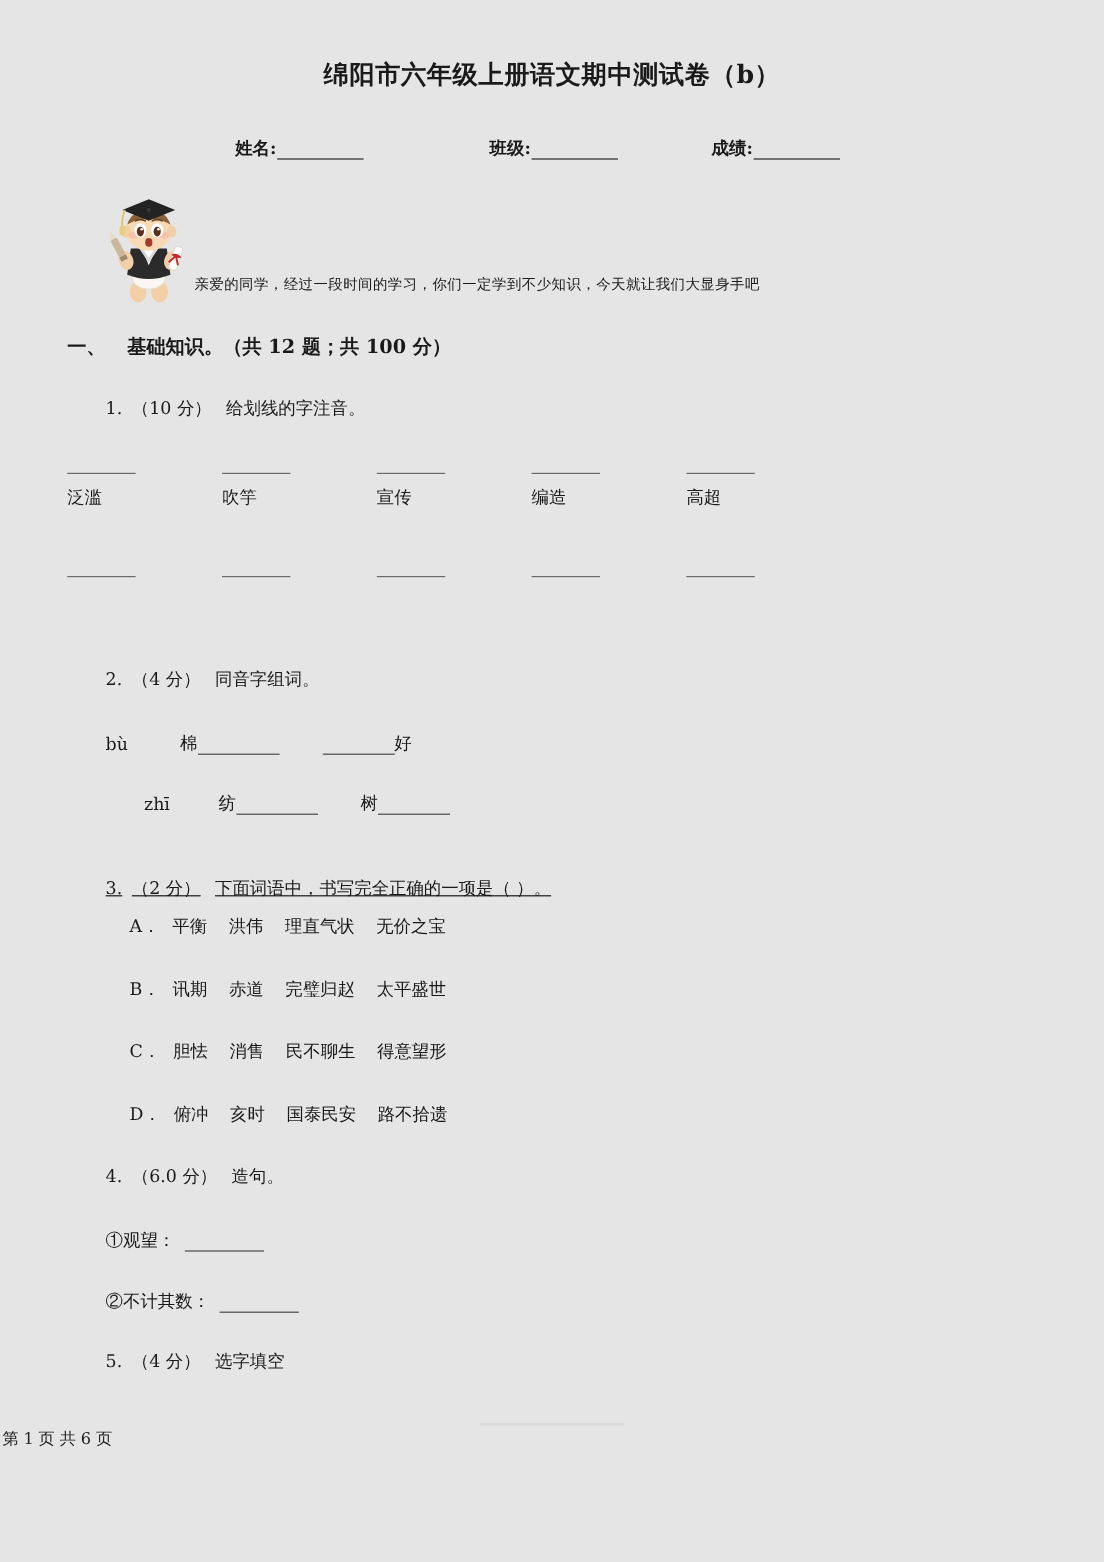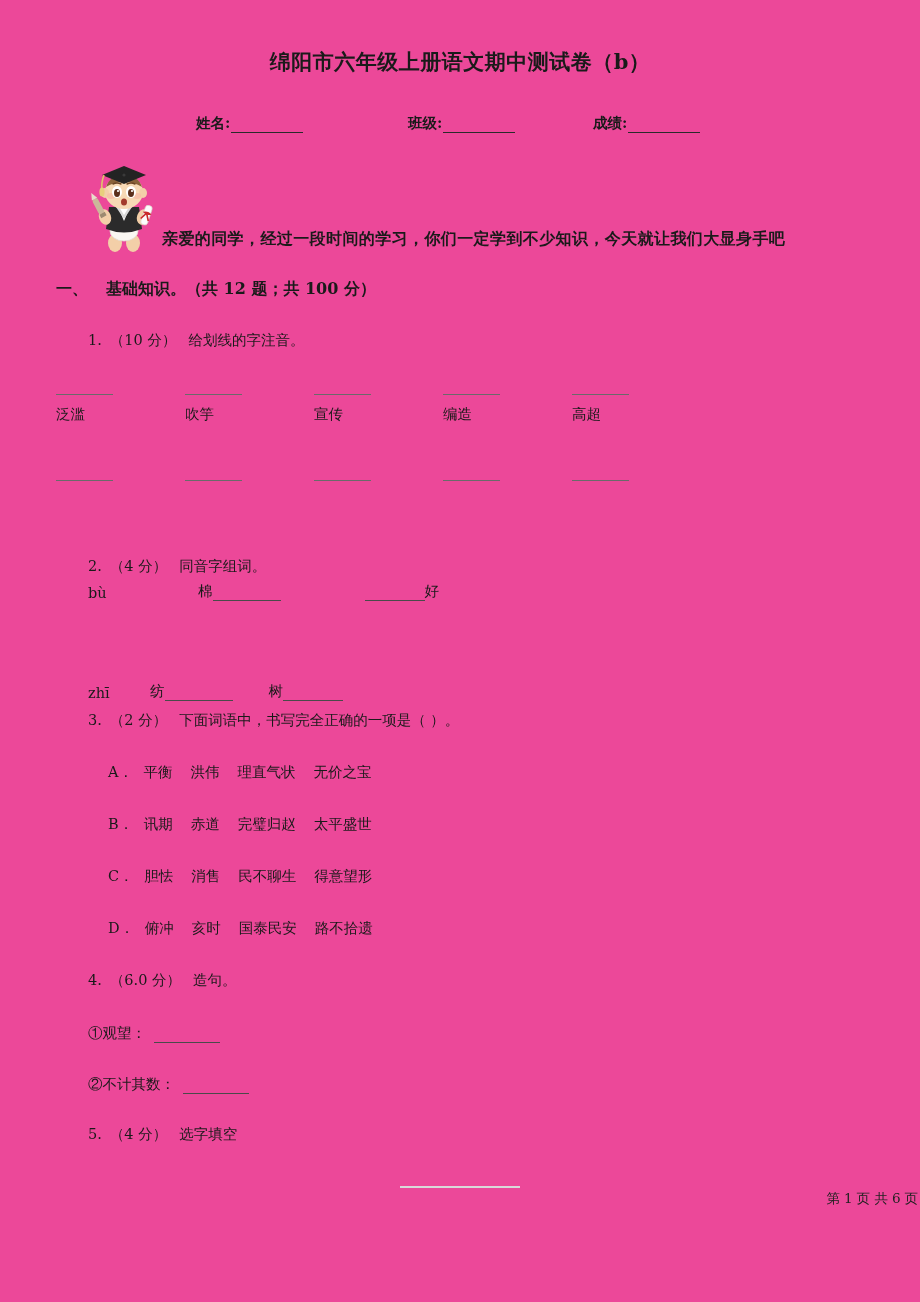--- a/index.html
+++ b/index.html
@@ -12,21 +12,21 @@
     height: 1302px;
     position: relative;
     font-family: "DejaVu Serif", "Liberation Serif", serif;
     color: #1a1a1a;
     overflow: hidden;
   }
   .page {
     position: relative;
     width: 920px;
     height: 1302px;
-    background: #ec4899;
+    background: #e5e5e5;
   }
 
   
   .doc-title {
     position: absolute;
     top: 48px;
     left: 0;
     width: 920px;
     text-align: center;
     font-size: 21px;
@@ -70,22 +70,22 @@
     width: 72px;
     height: 92px;
   }
   .mascot svg { display: block; }
 
   
   .greeting {
     position: absolute;
     left: 162px;
     top: 229px;
-    font-size: 16px;
-    font-weight: bold;
+    font-size: 12px;
+    font-weight: normal;
     font-family: "DejaVu Serif", "Liberation Serif", serif;
     letter-spacing: 0.4px;
     white-space: nowrap;
   }
 
   
   .section-heading {
     position: absolute;
     left: 56px;
     top: 279px;
@@ -189,21 +189,21 @@
     top: 1186px;
     width: 120px;
     height: 2px;
     background: #d9d9d9;
   }
   .footer {
     position: absolute;
     top: 1190px;
     left: 0;
     width: 920px;
-    text-align: right;
+    text-align: left;
     font-size: 13.5px;
     color: #222;
   }
   .footer span { margin: 0 2px; }
 </style>
 </head>
 <body>
 
 <div class="page">
 
@@ -316,45 +316,45 @@
       <span class="blank-cell" style="left:258px;"></span>
       <span class="blank-cell" style="left:387px;"></span>
       <span class="blank-cell" style="left:516px;"></span>
     </div>
   </div>
 
   <div class="q-stem" style="top:557px;">
     <span class="q-no">2.</span><span class="q-pts">（4 分）</span><span>同音字组词。</span>
   </div>
 
-  <div class="pinyin-row" style="top:582px;gap:48px;">
+  <div class="pinyin-row" style="top:610px;">
     <span class="py-sound">bù</span>
     <span class="py-item">
       <span>棉</span>
         <span class="fill-blank"></span>
     </span>
     <span class="py-item spaced">
       <span class="fill-blank w60"></span>
         <span>好</span>
     </span>
   </div>
 
-  <div class="pinyin-row" style="top:682px;">
+  <div class="pinyin-row" style="top:660px;margin-left:32px;">
     <span class="py-sound">zhī</span>
     <span class="py-item">
       <span>纺</span>
         <span class="fill-blank"></span>
     </span>
     <span class="py-item spaced">
       <span>树</span>
         <span class="fill-blank w60"></span>
     </span>
   </div>
 
-  <div class="q-stem" style="top:711px;">
+  <div class="q-stem" style="top:731px;text-decoration:underline;">
     <span class="q-no">3.</span><span class="q-pts">（2 分）</span><span>下面词语中，书写完全正确的一项是（          ）。</span>
   </div>
 
   <div class="option" style="top:763px;">
     <span class="opt-letter">A．</span><span class="opt-text">
       <span>平衡</span><span>洪伟</span><span>理直气状</span><span>无价之宝</span>
     </span>
   </div>
 
   <div class="option" style="top:815px;">

